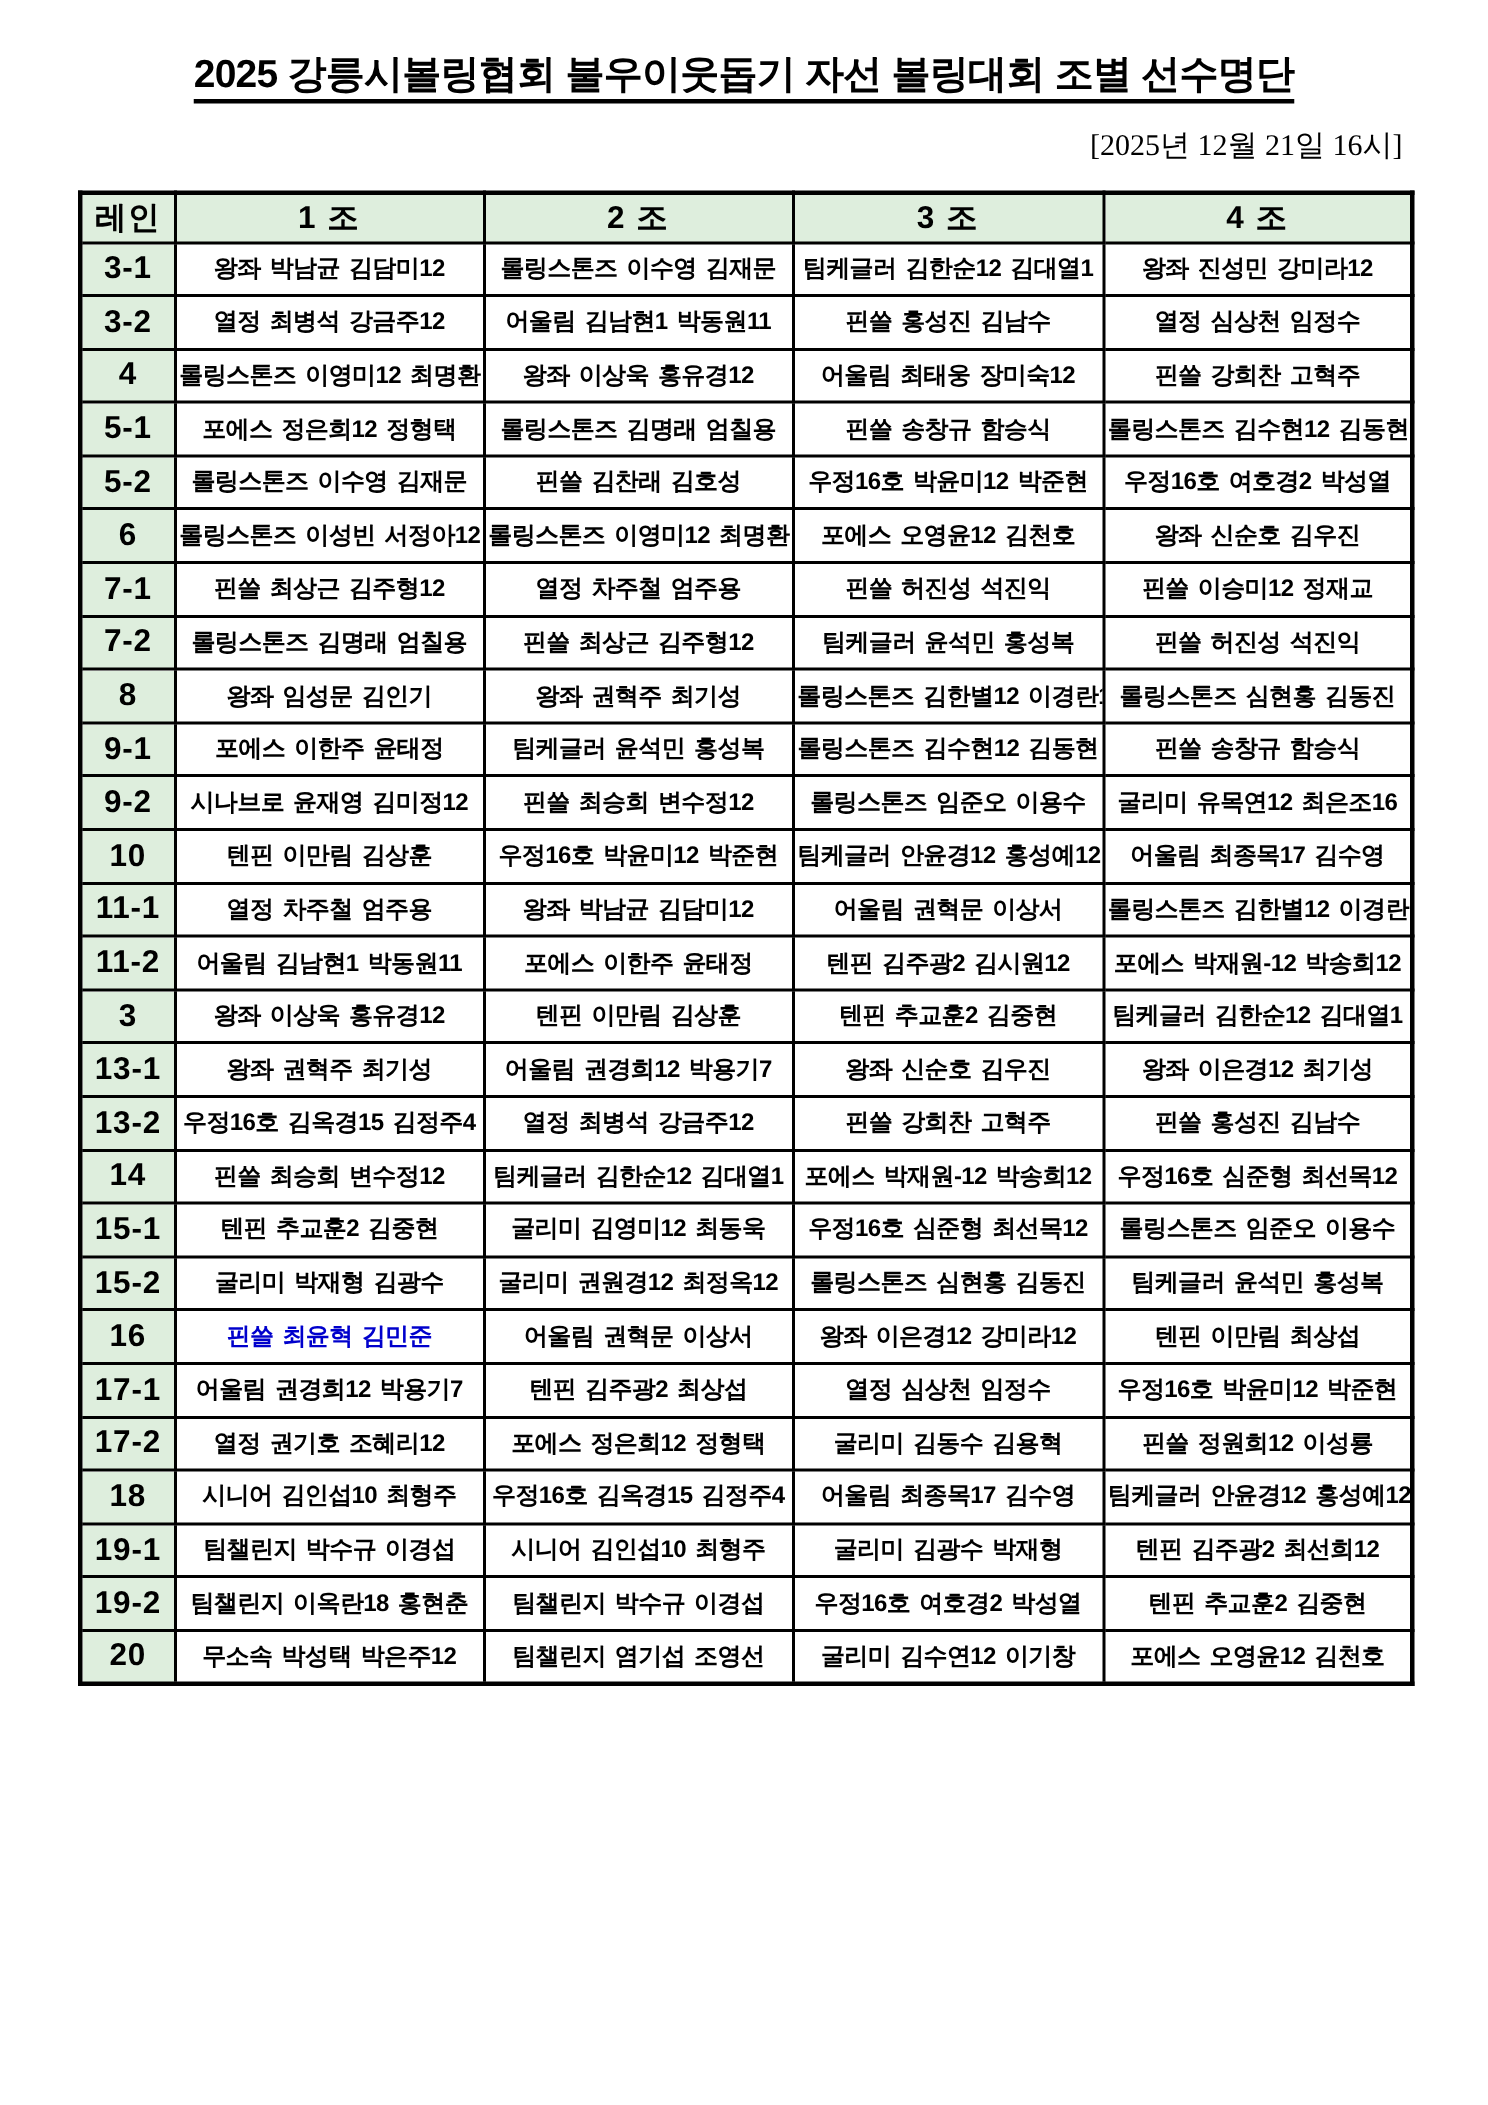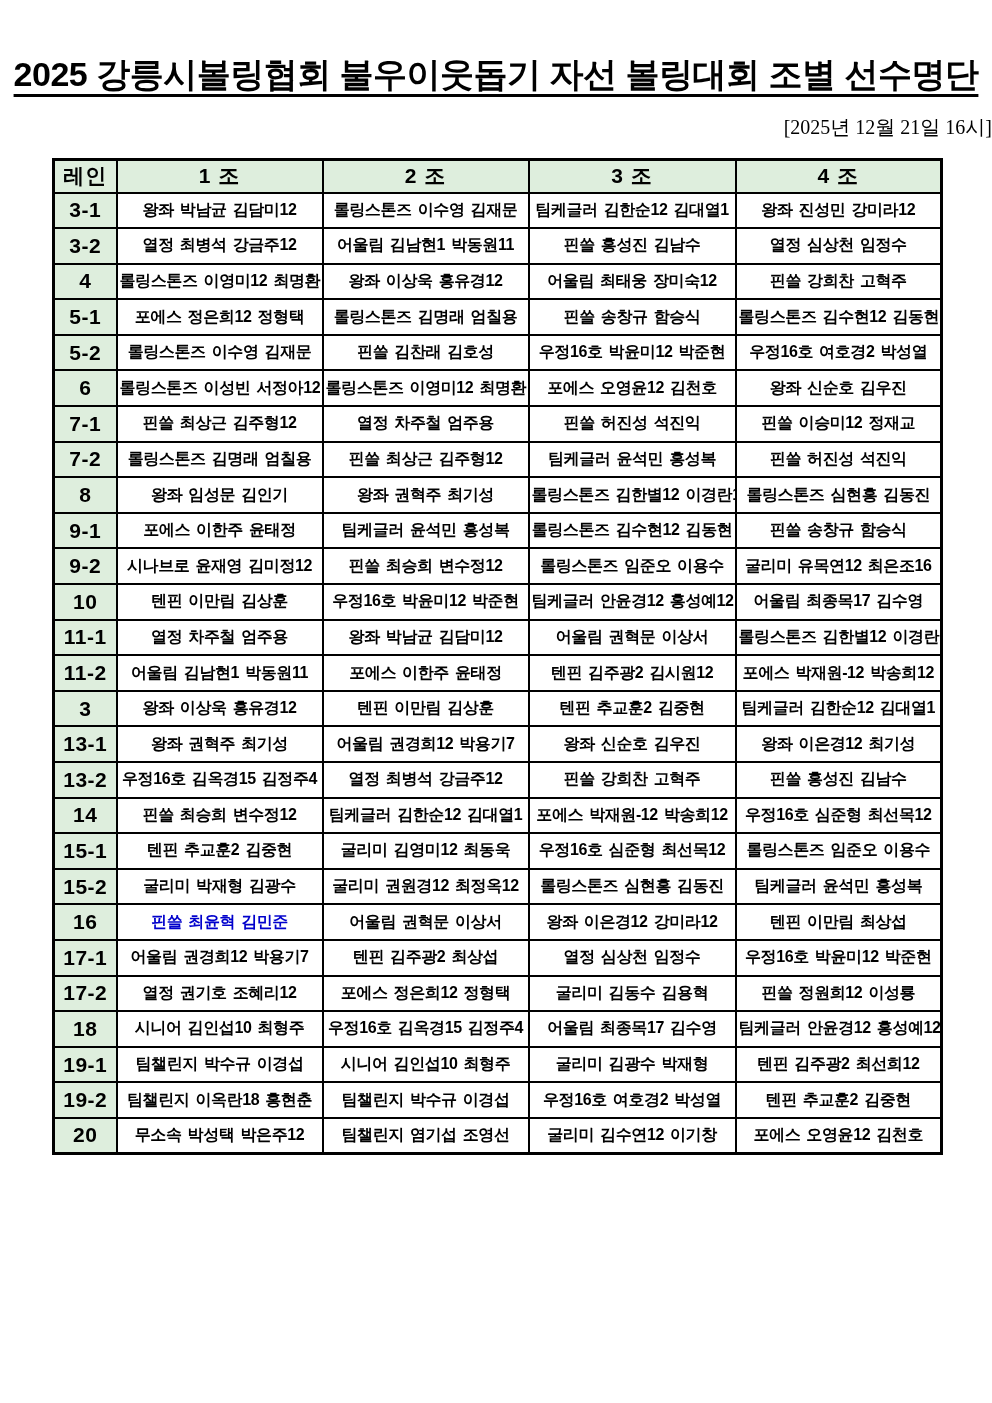--- a/index.html
+++ b/index.html
@@ -14,35 +14,36 @@
     font-family: "Liberation Sans", "DejaVu Sans", sans-serif;
   }
   .page {
     width: 992px;
     height: 1403px;
     background: #ffffff;
     position: relative;
     overflow: hidden;
   }
   .title {
-    padding-top: 52px;
+    padding-top: 32px;
     text-align: center;
-    font-size: 34px;
+    font-size: 26px;
     font-weight: bold;
     color: #000;
     letter-spacing: -0.5px;
     white-space: nowrap;
   }
   .title .underlined {
     text-decoration: underline;
     text-decoration-thickness: 2.5px;
     text-underline-offset: 8px;
   }
   .date-note {
     margin-top: 16px;
+    padding-right: 57px;
     text-align: right;
     font-size: 20px;
     color: #000;
     font-family: "Liberation Serif", "DejaVu Serif", serif;
   }
   table.roster {
     border-collapse: collapse;
     table-layout: fixed;
     width: 888px;
     margin: 17px 0 0 52px;

